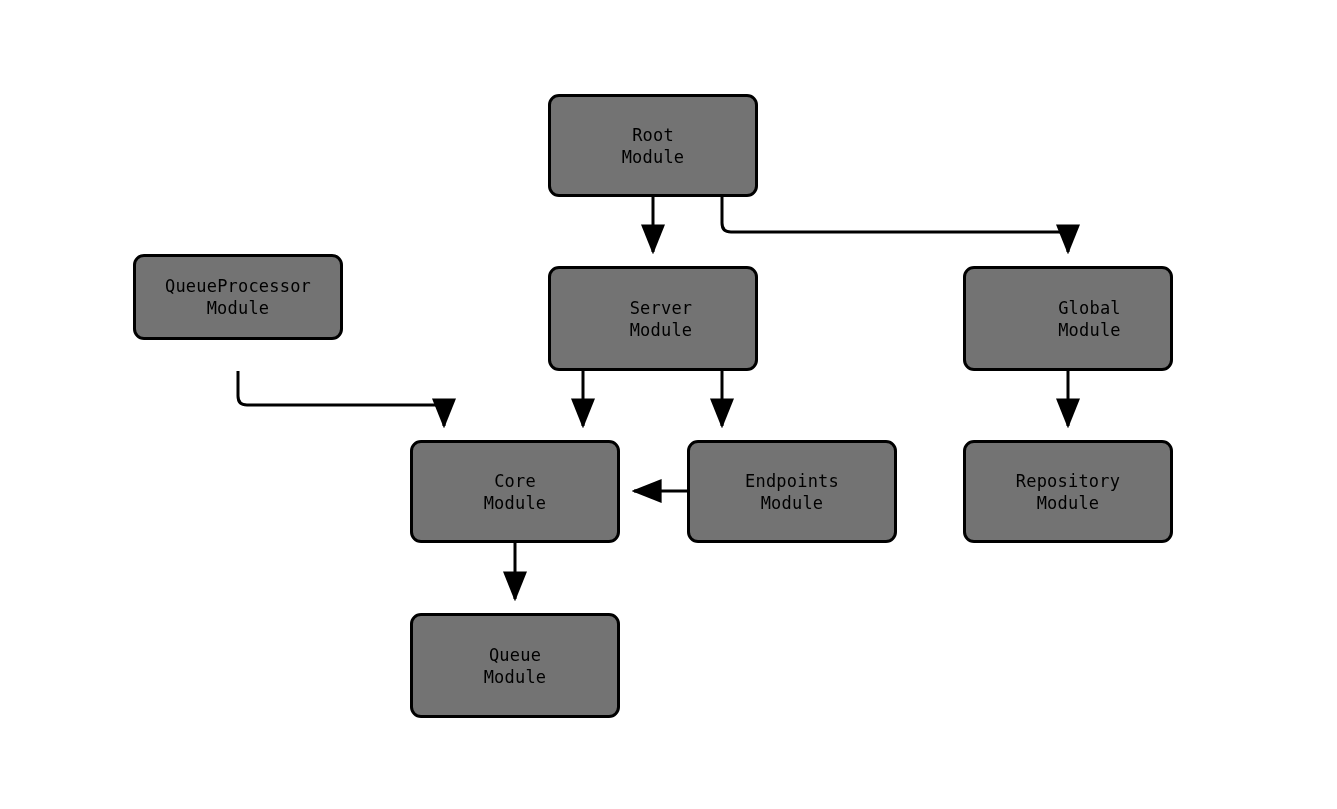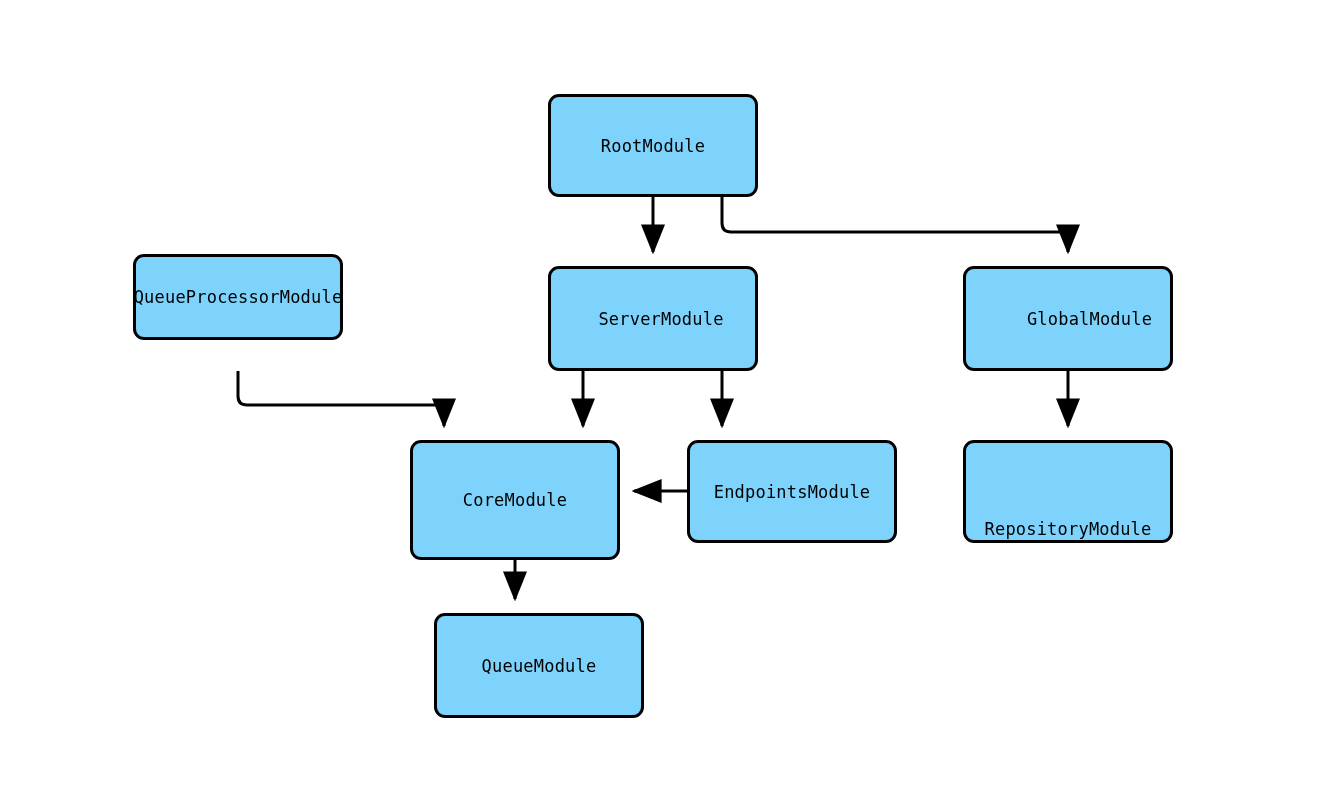--- a/index.html
+++ b/index.html
@@ -25,23 +25,23 @@
     left: 0;
     top: 0;
     width: 1337px;
     height: 809px;
   }
   .node {
     position: absolute;
     box-sizing: border-box;
     border: 3px solid #000000;
     border-radius: 11px;
-    background: #7dd3fc;
+    background: #737373;
     display: flex;
-    flex-direction: row;
+    flex-direction: column;
     align-items: center;
     justify-content: center;
     z-index: 2;
   }
   .node-label-line {
     font-family: "DejaVu Sans Mono", "Liberation Mono", monospace;
     font-size: 17px;
     line-height: 22px;
     color: #000000;
     text-align: center;
@@ -91,33 +91,33 @@
   <div class="node" style="left:548px; top:266px; width:210px; height:105px;padding-left:16px;">
     <span class="node-label-line">Server</span>
     <span class="node-label-line">Module</span>
   </div>
 
   <div class="node" style="left:963px; top:266px; width:210px; height:105px;padding-left:43px;">
     <span class="node-label-line">Global</span>
     <span class="node-label-line">Module</span>
   </div>
 
-  <div class="node" style="left:410px; top:440px; width:210px; height:120px;">
+  <div class="node" style="left:410px; top:440px; width:210px; height:103px;">
     <span class="node-label-line">Core</span>
     <span class="node-label-line">Module</span>
   </div>
 
   <div class="node" style="left:687px; top:440px; width:210px; height:103px;">
     <span class="node-label-line">Endpoints</span>
     <span class="node-label-line">Module</span>
   </div>
 
-  <div class="node" style="left:963px; top:440px; width:210px; height:103px;align-items:flex-end;">
+  <div class="node" style="left:963px; top:440px; width:210px; height:103px;">
     <span class="node-label-line">Repository</span>
     <span class="node-label-line">Module</span>
   </div>
 
-  <div class="node" style="left:410px; top:613px; width:210px; height:105px;margin-left:24px;">
+  <div class="node" style="left:410px; top:613px; width:210px; height:105px;">
     <span class="node-label-line">Queue</span>
     <span class="node-label-line">Module</span>
   </div>
 
 </div>
 
 </body></html>

